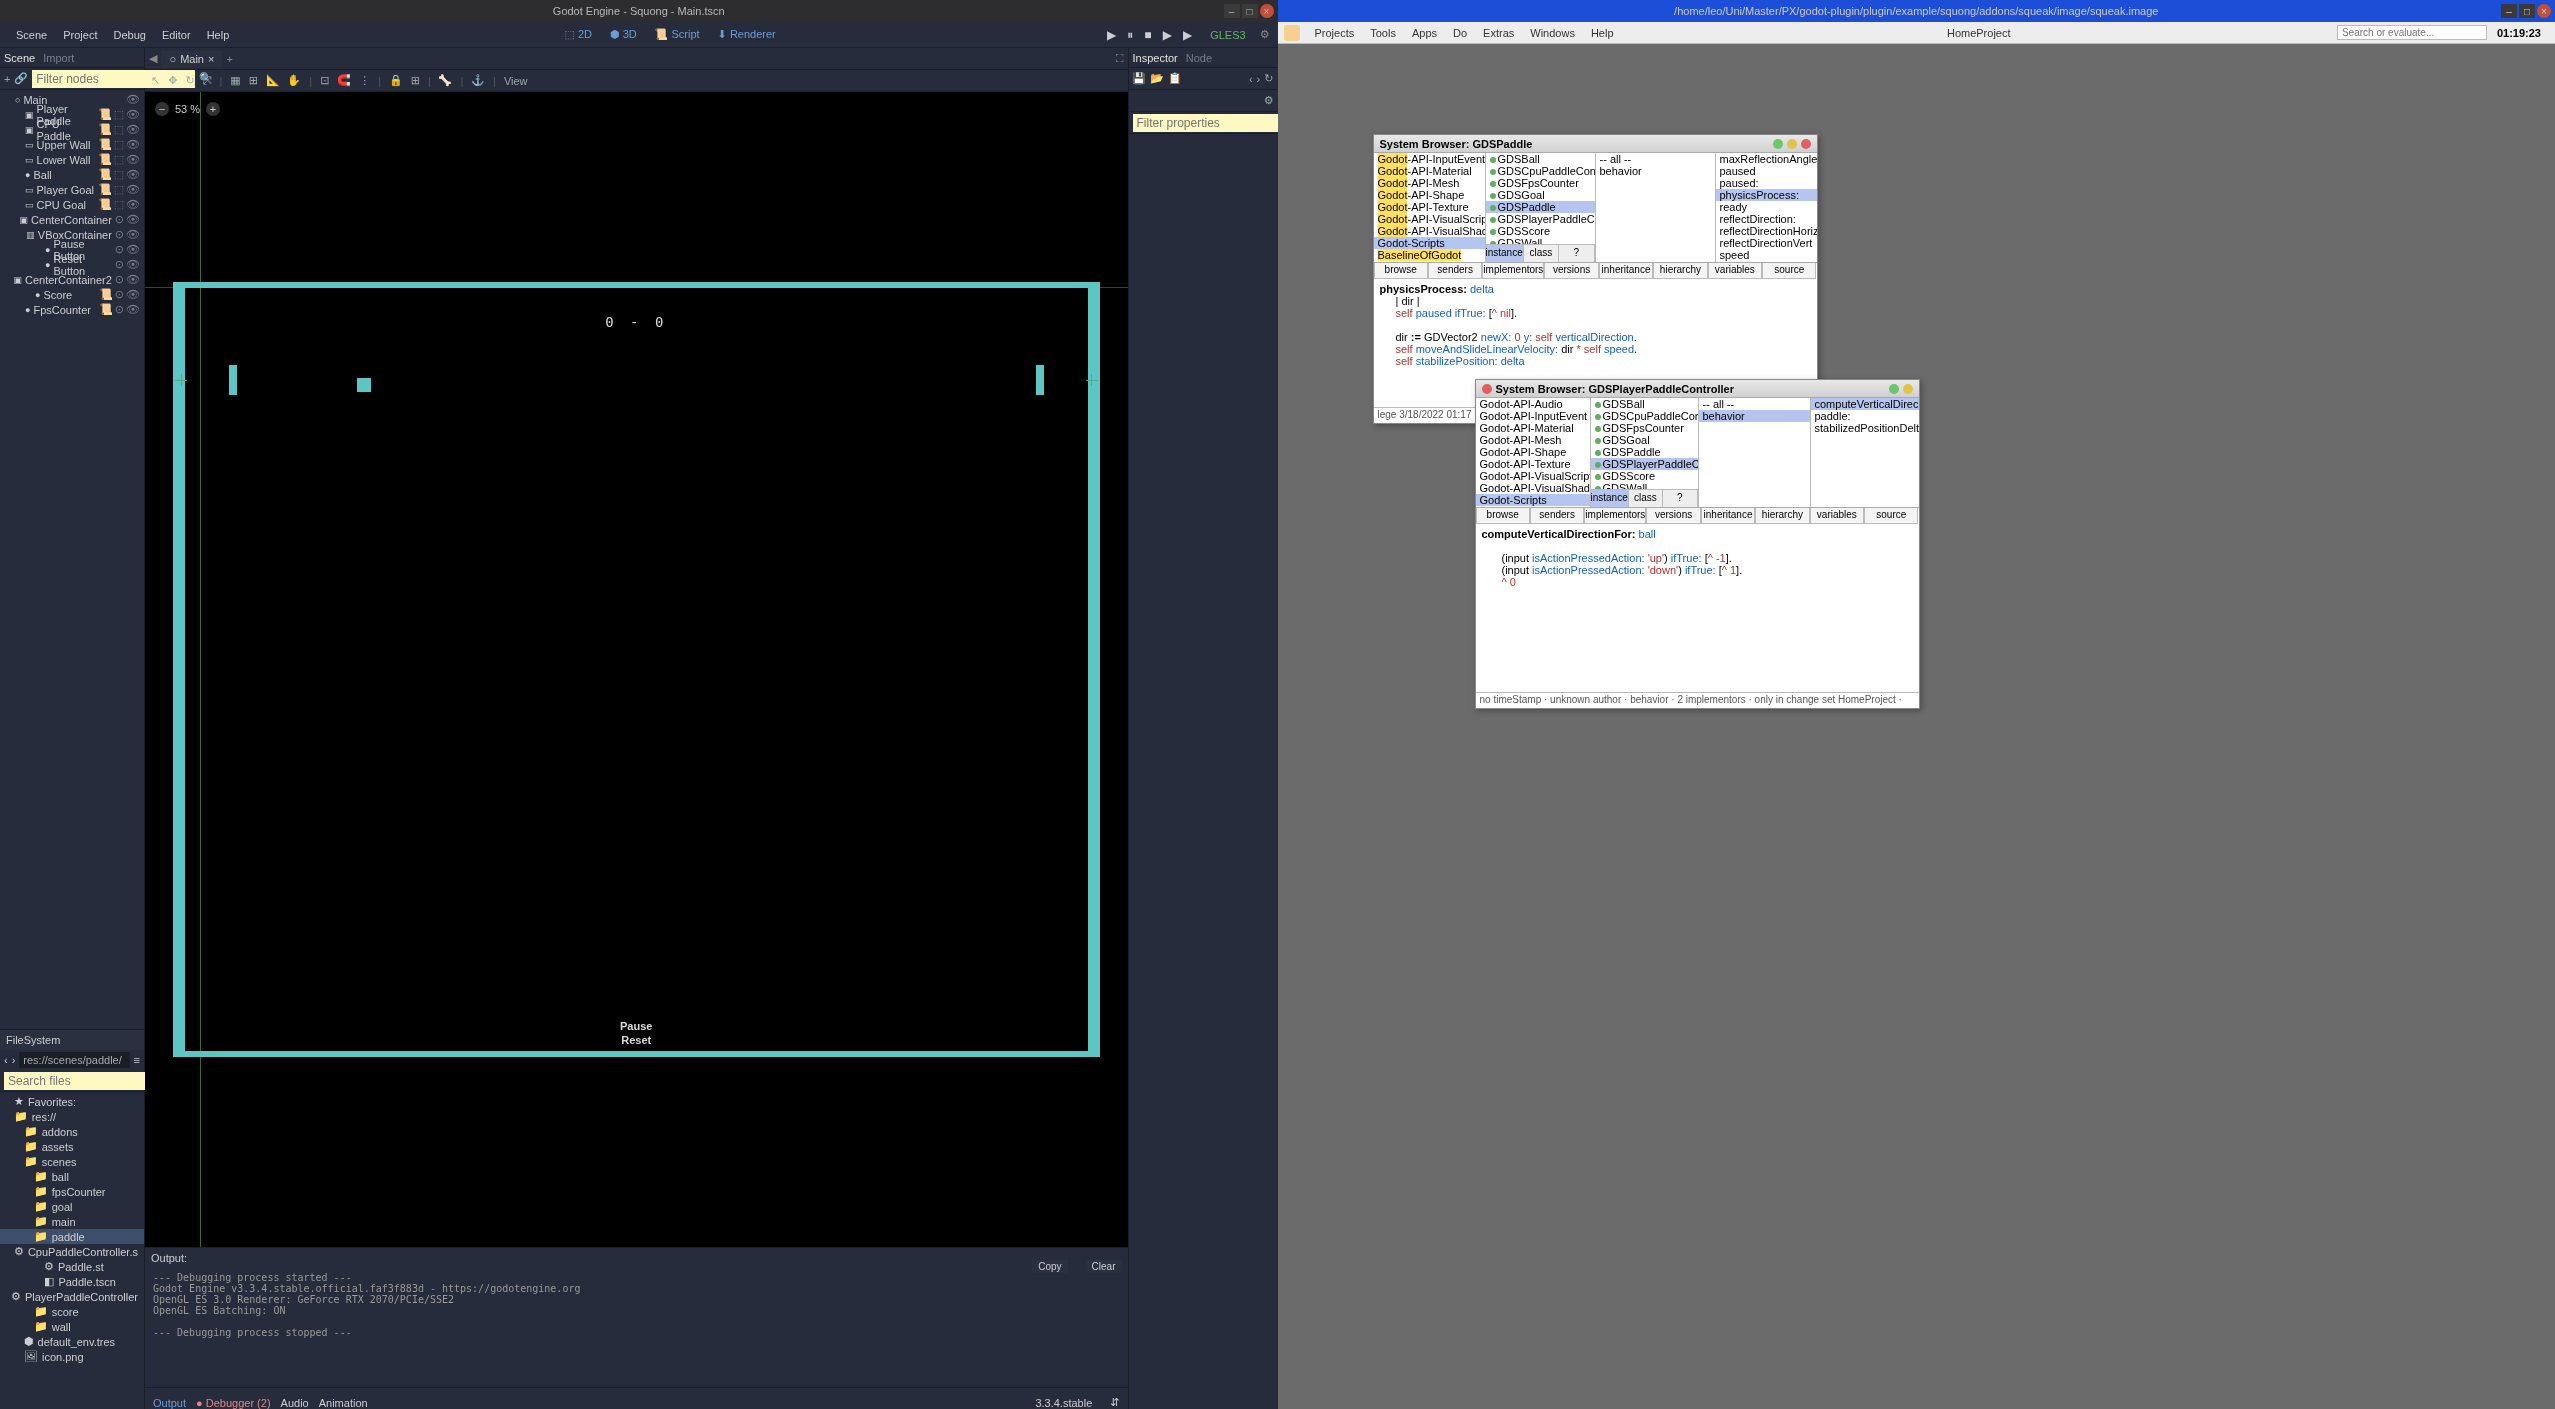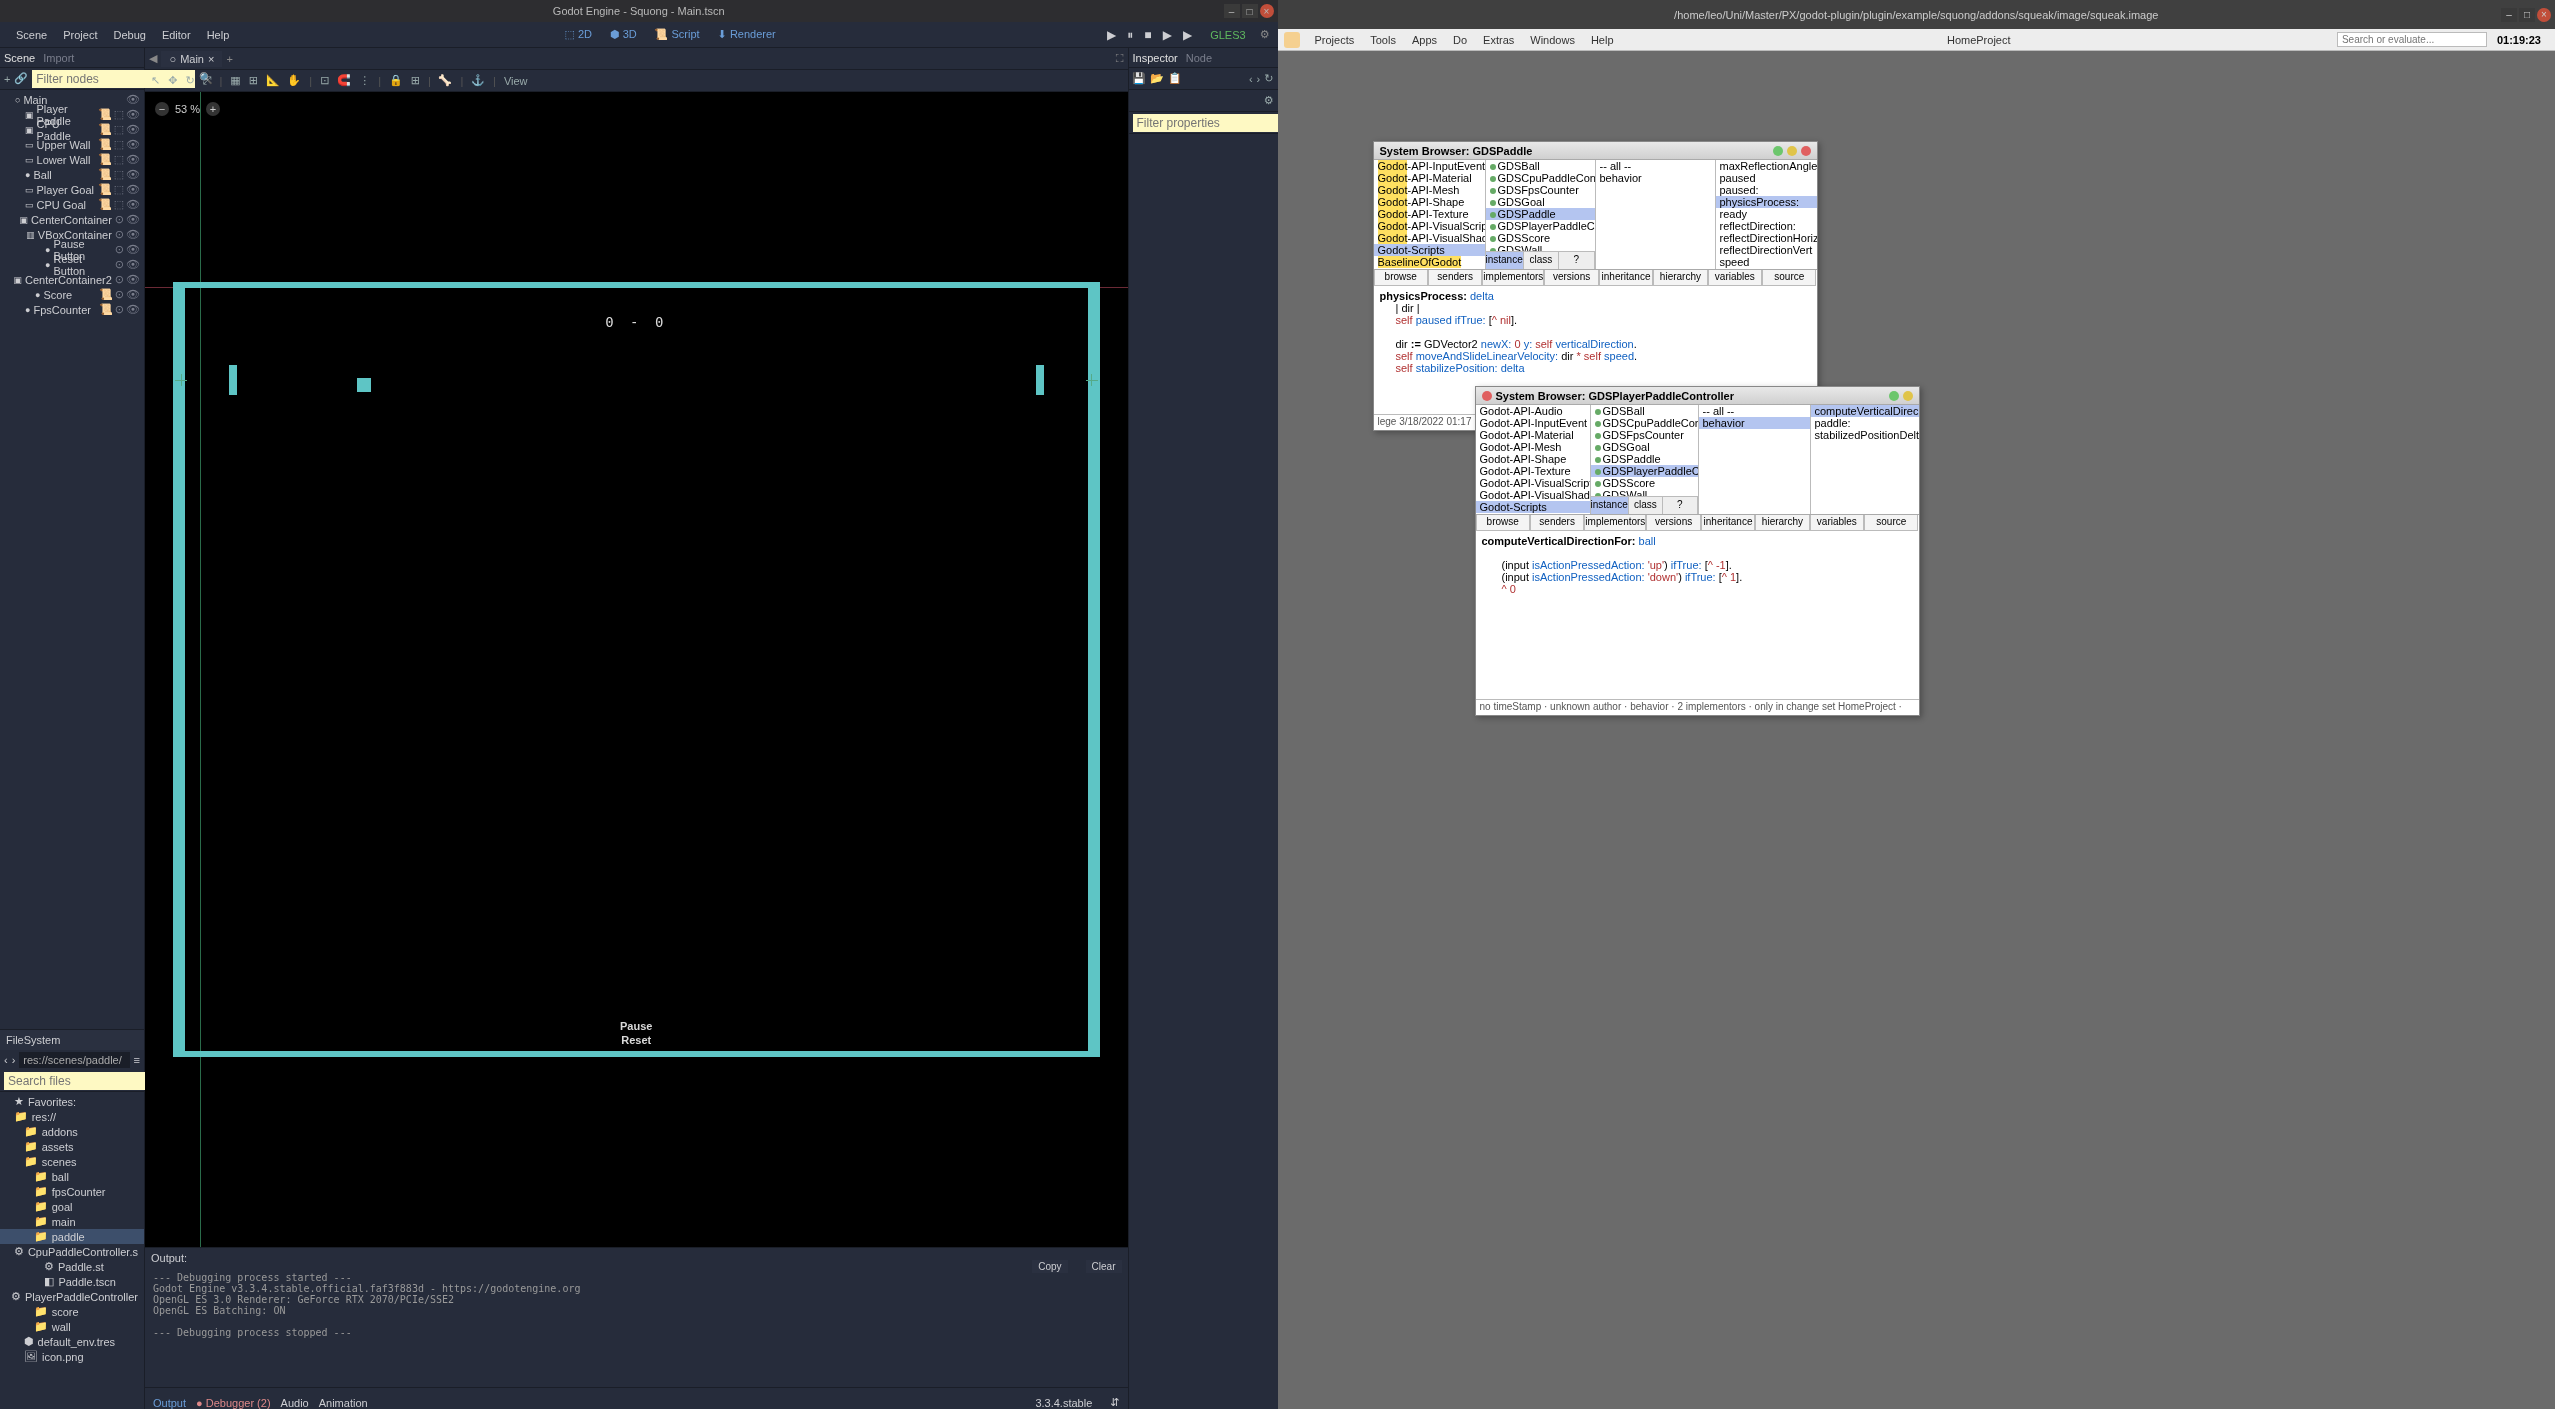--- a/index.html
+++ b/index.html
@@ -84,21 +84,21 @@
 .bottom-tabs { height: 22px; display: flex; align-items: flex-end; padding: 0 8px; gap: 10px; border-top: 1px solid #1a1e28; font-size: 10px; }
 .bottom-tabs .active { color: #6a9dd8; }
 .bottom-tabs .status { margin-left: auto; margin-right: 8px; }
 
 
 .insp-tabs { display: flex; height: 20px; padding: 0 4px; gap: 8px; border-bottom: 1px solid #1a1e28; align-items: center; font-size: 10px; }
 .insp-tabs span { color: #7a7e8c; }
 .insp-tabs .active { color: #e0e0e0; }
 
 
-.sq-titlebar { background: #404040; height: 29px; display: flex; align-items: center; justify-content: center; color: #ccc; position: relative; }
+.sq-titlebar { background: #1d4ed8; height: 22px; display: flex; align-items: center; justify-content: center; color: #ccc; position: relative; }
 .sq-titlebar .window-ctrls { position: absolute; right: 4px; display: flex; gap: 2px; }
 .sq-menubar { height: 22px; background: #ededed; display: flex; align-items: center; padding: 0 6px; gap: 2px; border-bottom: 1px solid #bbb; }
 .sq-menubar .logo { width: 16px; height: 16px; background: #f5d090; border-radius: 3px; margin-right: 6px; }
 .sq-menubar .mi { padding: 0 7px; color: #333; }
 .sq-menubar .proj { padding: 0 10px; margin: 0 auto; color: #333; }
 .sq-menubar .search { width: 150px; padding: 1px 4px; border: 1px solid #bbb; color: #999; font-size: 10px; }
 .sq-menubar .clock { padding: 0 8px; font-weight: bold; }
 .sq-desktop { flex: 1; background: #6b6b6b; position: relative; }
 
 

